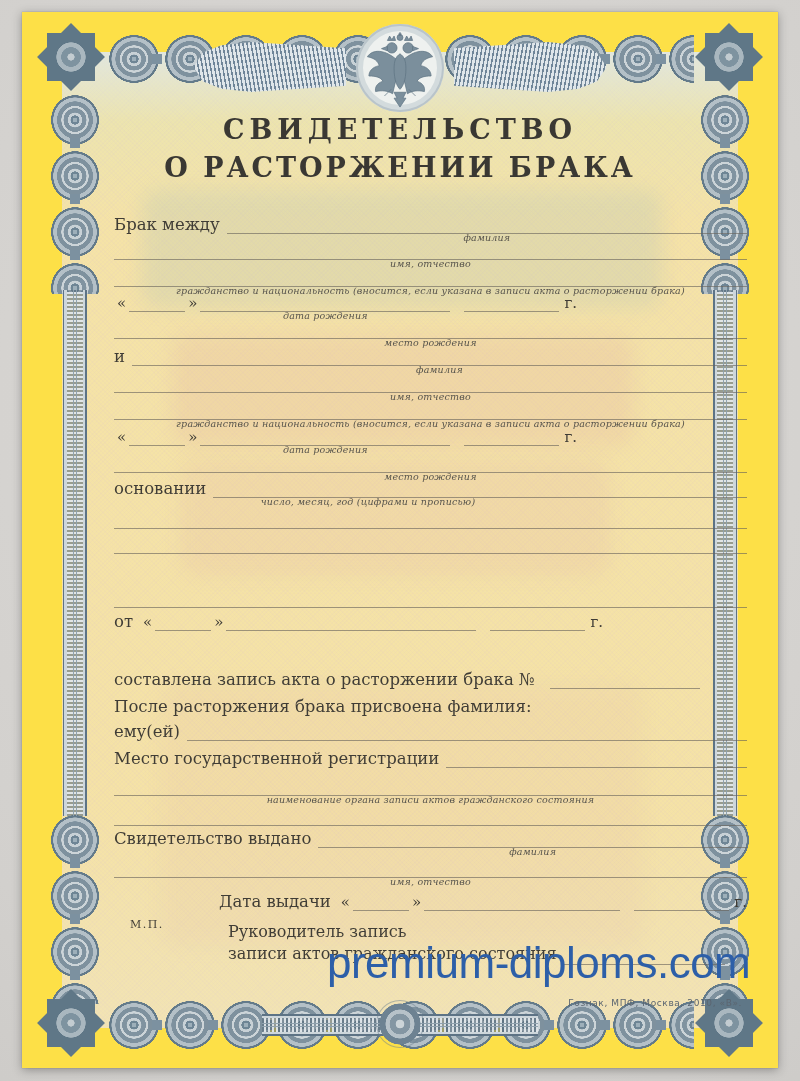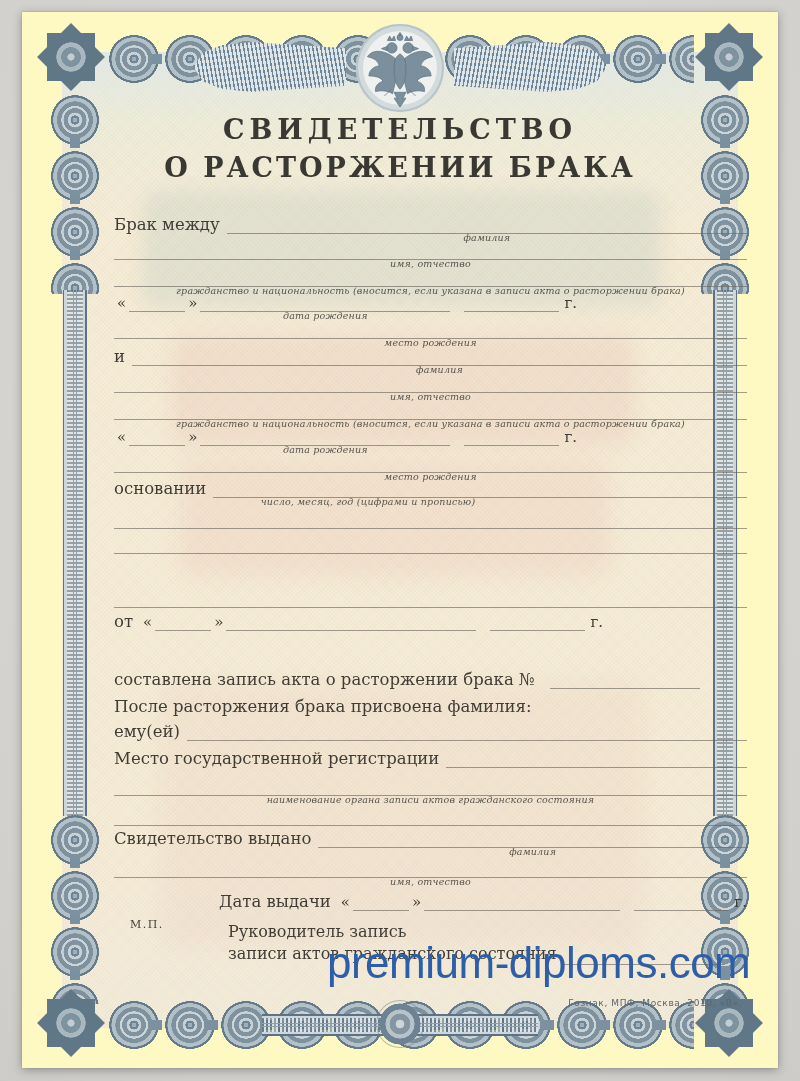--- a/index.html
+++ b/index.html
@@ -3,21 +3,21 @@
 <meta charset="utf-8">
 <style>
   html,body { margin:0; padding:0; }
   body {
     width:800px; height:1081px; overflow:hidden; position:relative;
     background: radial-gradient(130% 110% at 50% 38%, #dcdad7 0%, #d2d0cd 55%, #c4c2bf 100%);
     font-family:"DejaVu Serif", serif;
   }
   .paper {
     position:absolute; left:22px; top:12px; width:756px; height:1056px;
-    background:#fef9c3;
+    background:#fde047;
     box-shadow: 0 2px 9px rgba(40,40,40,.38), 0 0 1px rgba(0,0,0,.3);
   }
   
   .tint {
     position:absolute; inset:40px; 
     background:
       linear-gradient(180deg, rgba(224,231,230,.95) 0px, rgba(228,231,229,.65) 70px, rgba(240,229,225,.62) 170px, rgba(240,228,224,.62) 78%, rgba(237,229,226,.7) 100%),
       repeating-linear-gradient(45deg, rgba(198,150,140,.12) 0 1px, rgba(0,0,0,0) 1px 3px),
       repeating-linear-gradient(-45deg, rgba(198,150,140,.12) 0 1px, rgba(0,0,0,0) 1px 3px);
   }

